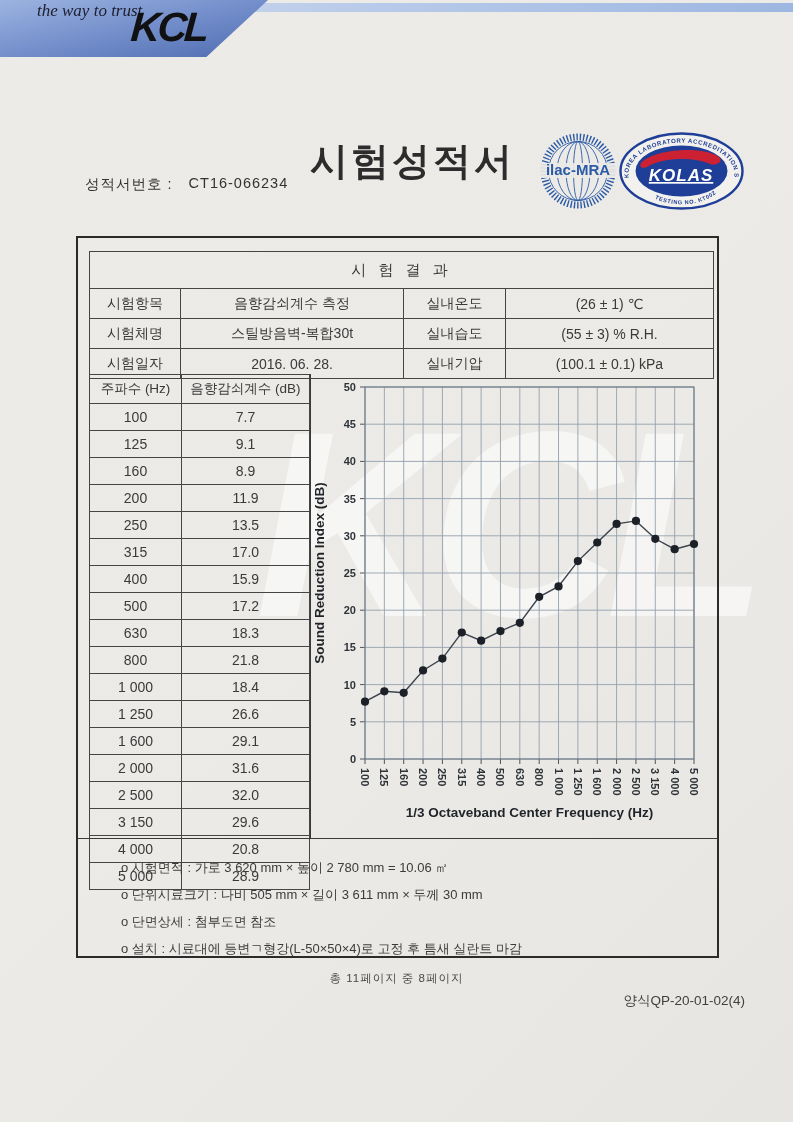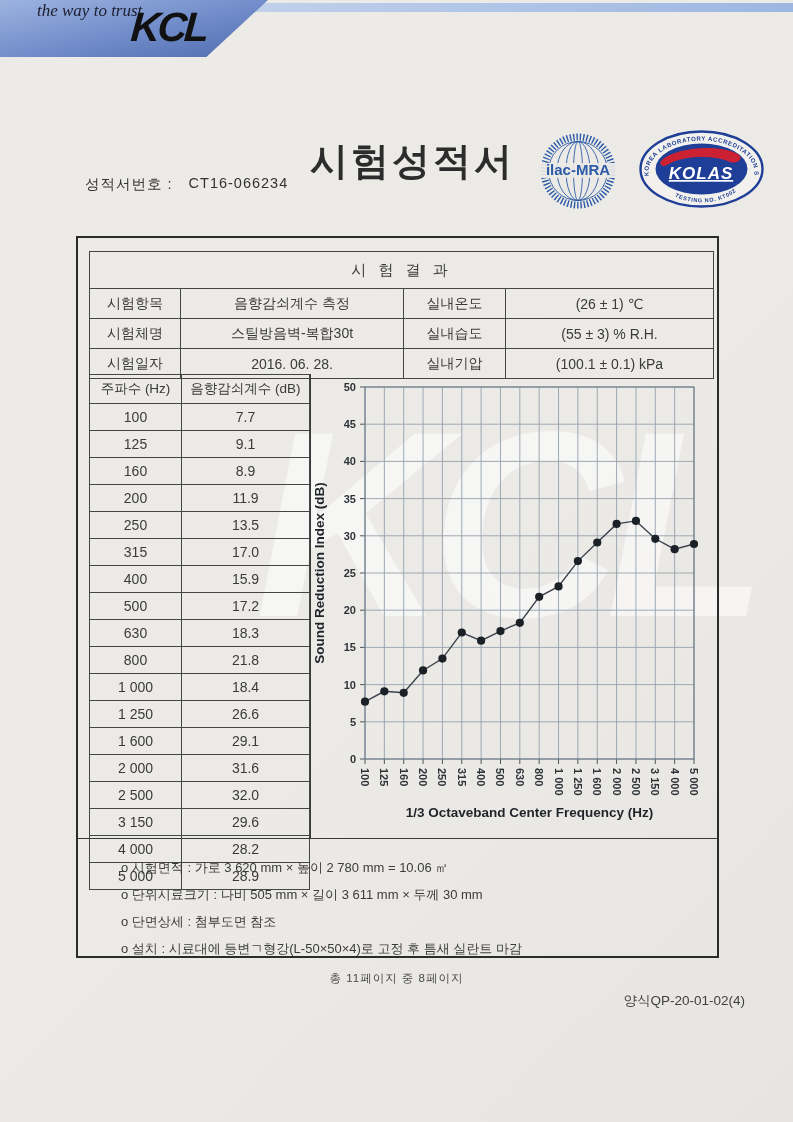--- a/index.html
+++ b/index.html
@@ -23,21 +23,21 @@
     font-style:italic;letter-spacing:-3px;color:#111;transform:skewX(-4deg);}
   
   .watermark{position:absolute;left:255px;top:392px;z-index:0;
     font-size:265px;font-weight:900;font-style:italic;letter-spacing:-16px;
     color:rgba(255,255,255,0.55);line-height:1;user-select:none;}
   
   .doc-title{position:absolute;top:120px;left:0;width:100%;margin:16px;text-align:center;
     font-size:38px;font-weight:600;letter-spacing:3px;color:#2c2c2c;z-index:2;}
   .report-no{position:absolute;top:175px;left:85px;font-size:14.5px;color:#333;z-index:2;
     display:flex;gap:16px;letter-spacing:1px;}
-  .stamps{position:absolute;top:130px;left:538px;display:flex;gap:20px;z-index:2;}
+  .stamps{position:absolute;top:130px;left:538px;display:flex;align-items:center;gap:0;z-index:2;}
   
   .content-box{position:absolute;left:76px;top:236px;width:639px;height:718px;
     border:2px solid #2b2b2b;z-index:1;}
   table{border-collapse:collapse;padding-left:8px;}
   td,th{border:1px solid #454545;font-weight:normal;}
   .results-table{position:absolute;left:11px;top:13px;width:624px;font-size:14px;
     table-layout:fixed;}
   .results-table .t-title{height:36px;text-align:center;font-size:15px;letter-spacing:4px;}
   .results-table td{height:29px;text-align:center;padding:0 2px;}
   .freq-table{position:absolute;left:11px;top:136px;width:220px;font-size:14px;table-layout:fixed;}
@@ -212,21 +212,21 @@
           <tr>
             <td>2 500</td>
             <td>32.0</td>
           </tr>
           <tr>
             <td>3 150</td>
             <td>29.6</td>
           </tr>
           <tr>
             <td>4 000</td>
-            <td>28.2</td>
+            <td>20.8</td>
           </tr>
           <tr>
             <td>5 000</td>
             <td>28.9</td>
           </tr>
         </tbody>
     </table>
 
     <div class="divider-v"></div>
     <div class="divider-h"></div>

